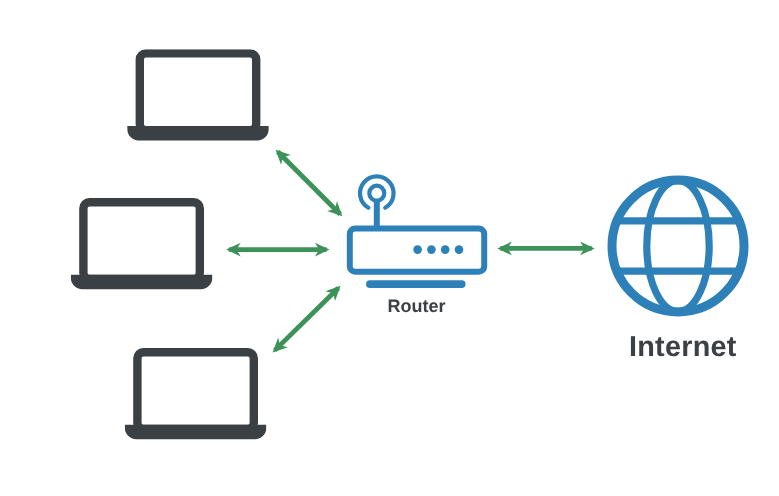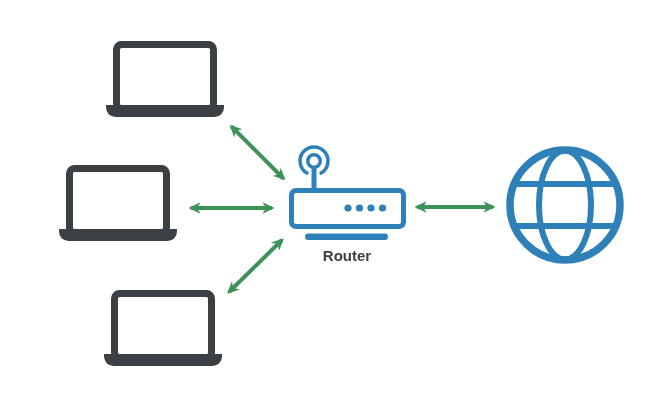--- a/index.html
+++ b/index.html
@@ -95,20 +95,21 @@
   <div class="diagram-label router-label">Router</div>
 
   <div class="node globe-node">
     <svg width="124" height="124" viewBox="0 0 124 124">
       <circle class="stroke-blue screen-fill" cx="62" cy="62" r="55" stroke-width="7.5"></circle>
       <ellipse class="stroke-blue" cx="62" cy="62" rx="26" ry="54.5" stroke-width="6"></ellipse>
       <line class="stroke-blue" x1="11.5" y1="41" x2="112.5" y2="41" stroke-width="6"></line>
       <line class="stroke-blue" x1="11.5" y1="83" x2="112.5" y2="83" stroke-width="6"></line>
     </svg>
   </div>
+  <div class="diagram-label internet-label">Internet</div>
 
   <svg class="arrows" width="649" height="413" viewBox="0 0 649 413">
     <defs>
       <marker id="arrowhead" viewBox="0 0 10 10" refX="7.5" refY="5" markerWidth="3.6" markerHeight="3.2" orient="auto-start-reverse">
         <path class="arrow-head" d="M0 0.5 L9.5 5 L0 9.5 L2.8 5 Z"></path>
       </marker>
     </defs>
     <line class="arrow-line" x1="231.5" y1="126.5" x2="283.5" y2="178.5" marker-start="url(#arrowhead)" marker-end="url(#arrowhead)"></line>
     <line class="arrow-line" x1="191" y1="208" x2="272" y2="208" marker-start="url(#arrowhead)" marker-end="url(#arrowhead)"></line>
     <line class="arrow-line" x1="229" y1="292" x2="282" y2="240" marker-start="url(#arrowhead)" marker-end="url(#arrowhead)"></line>

